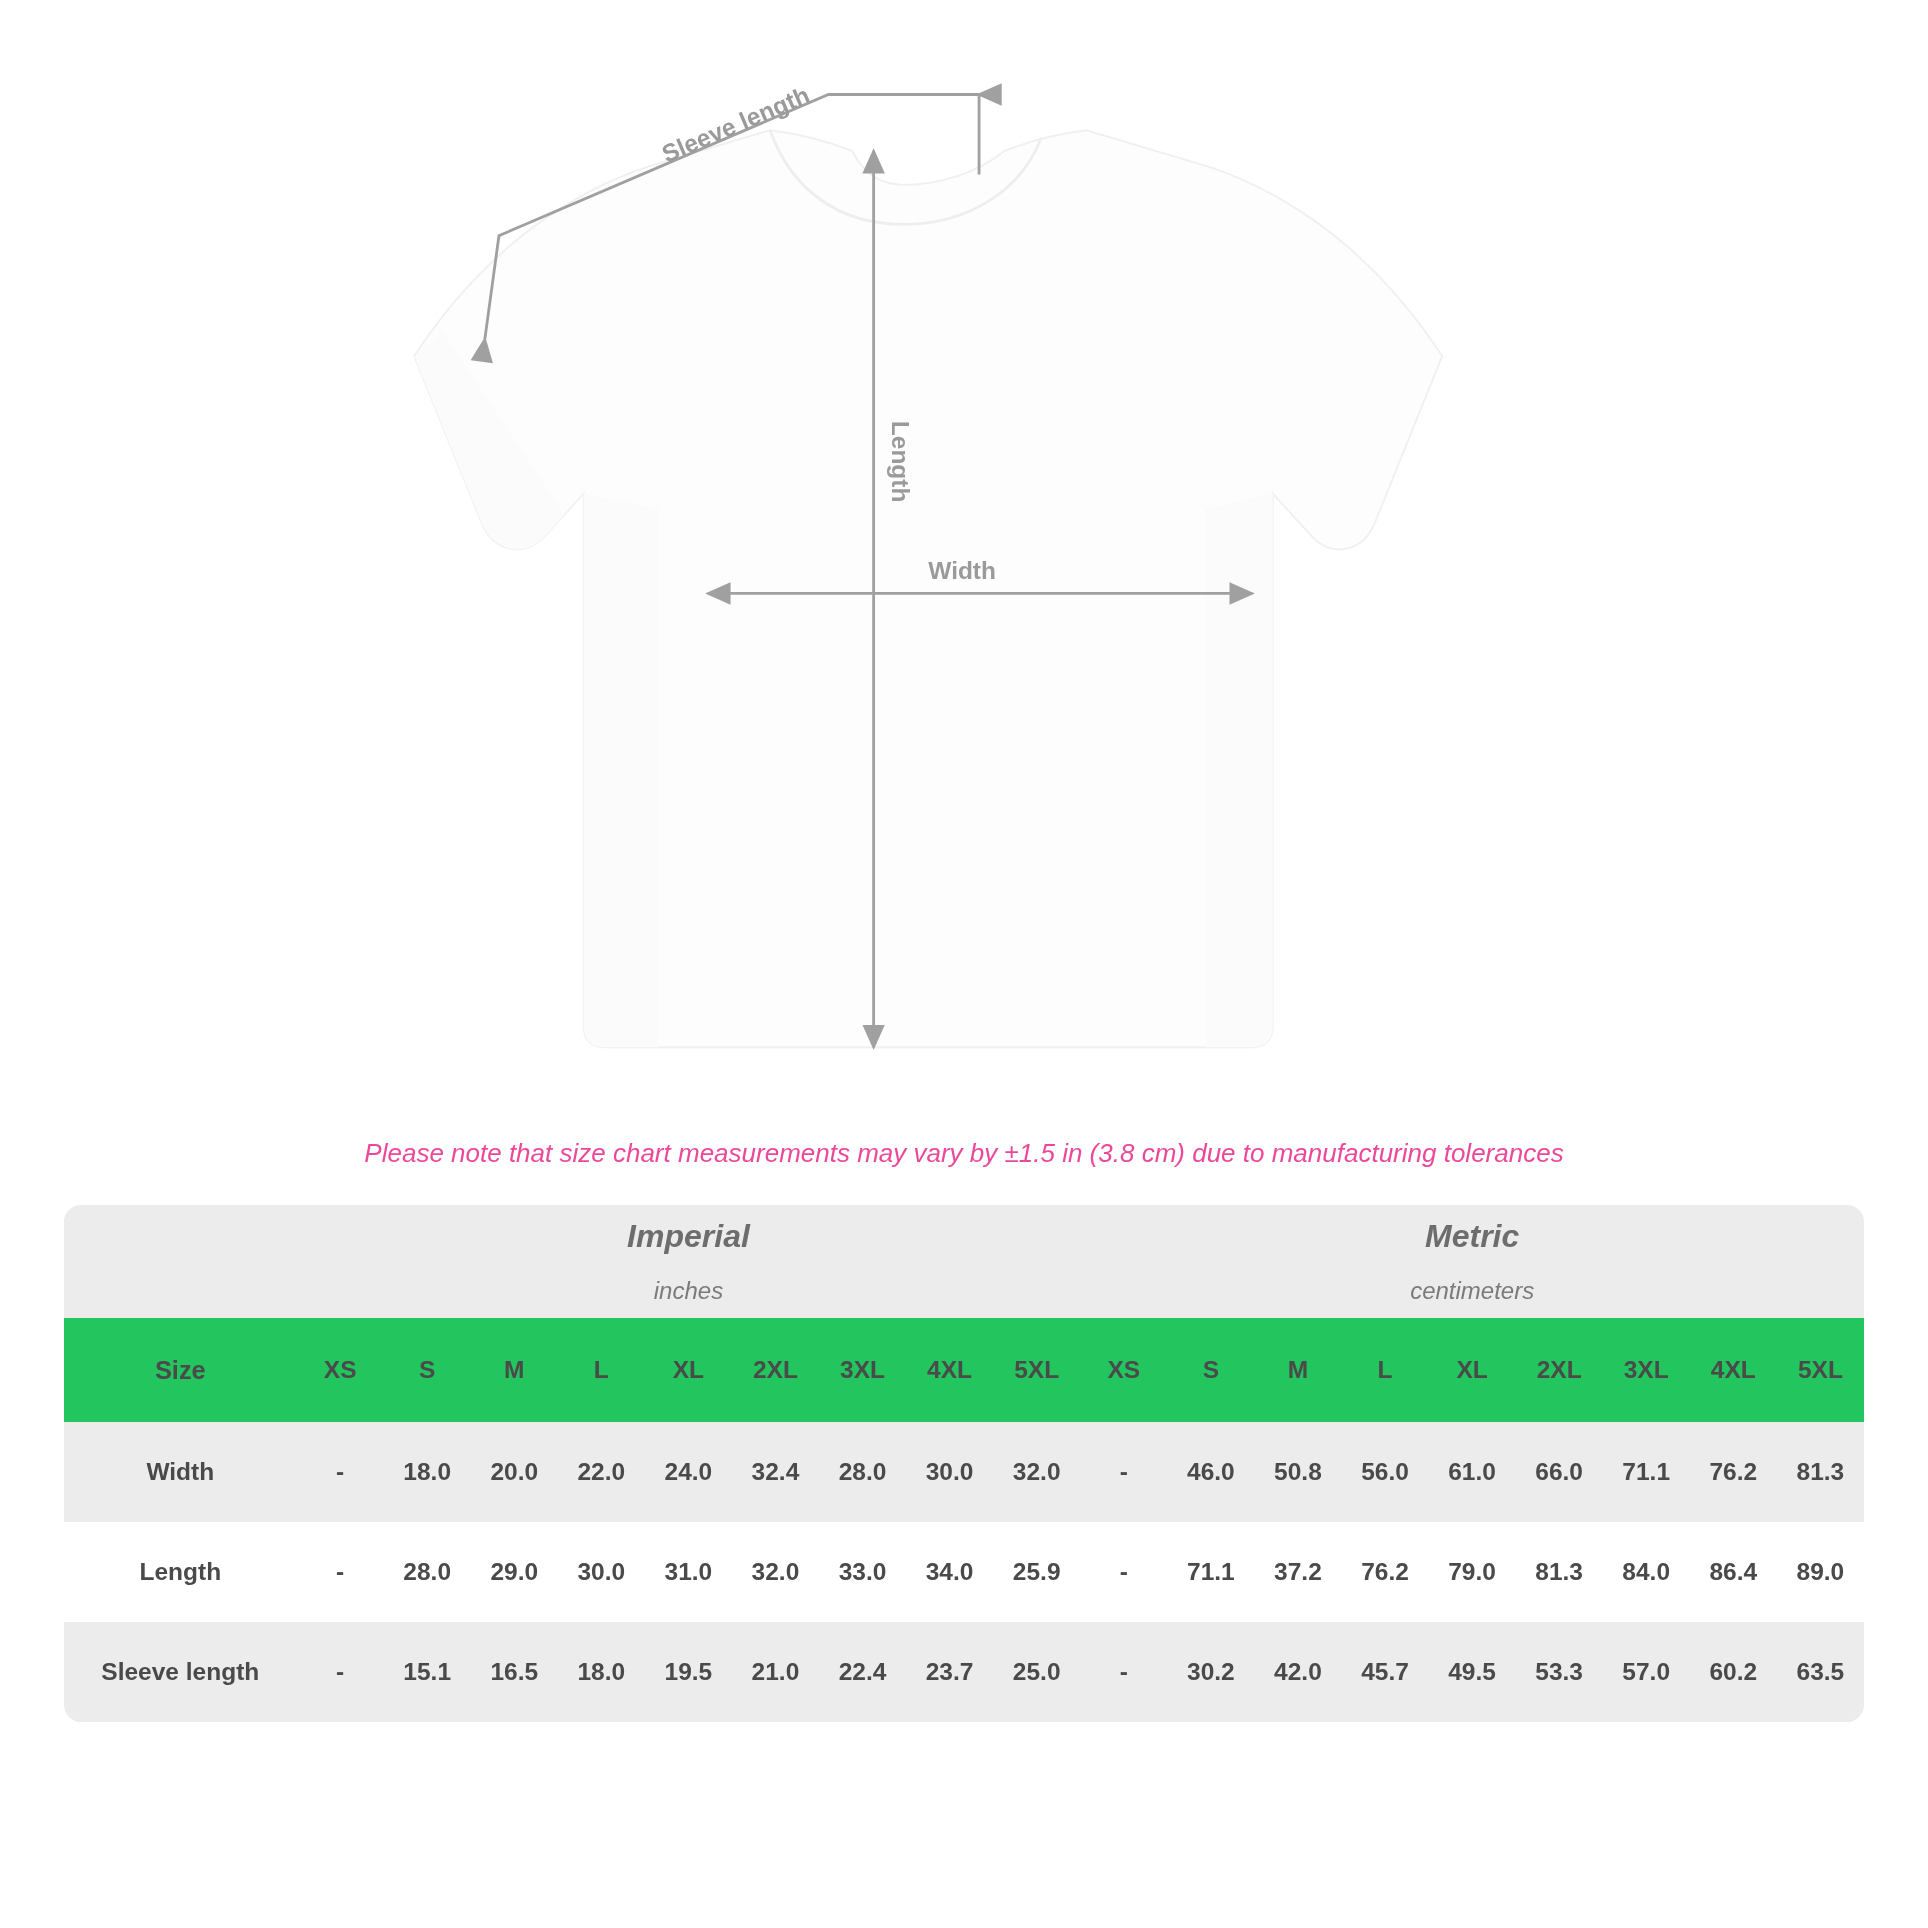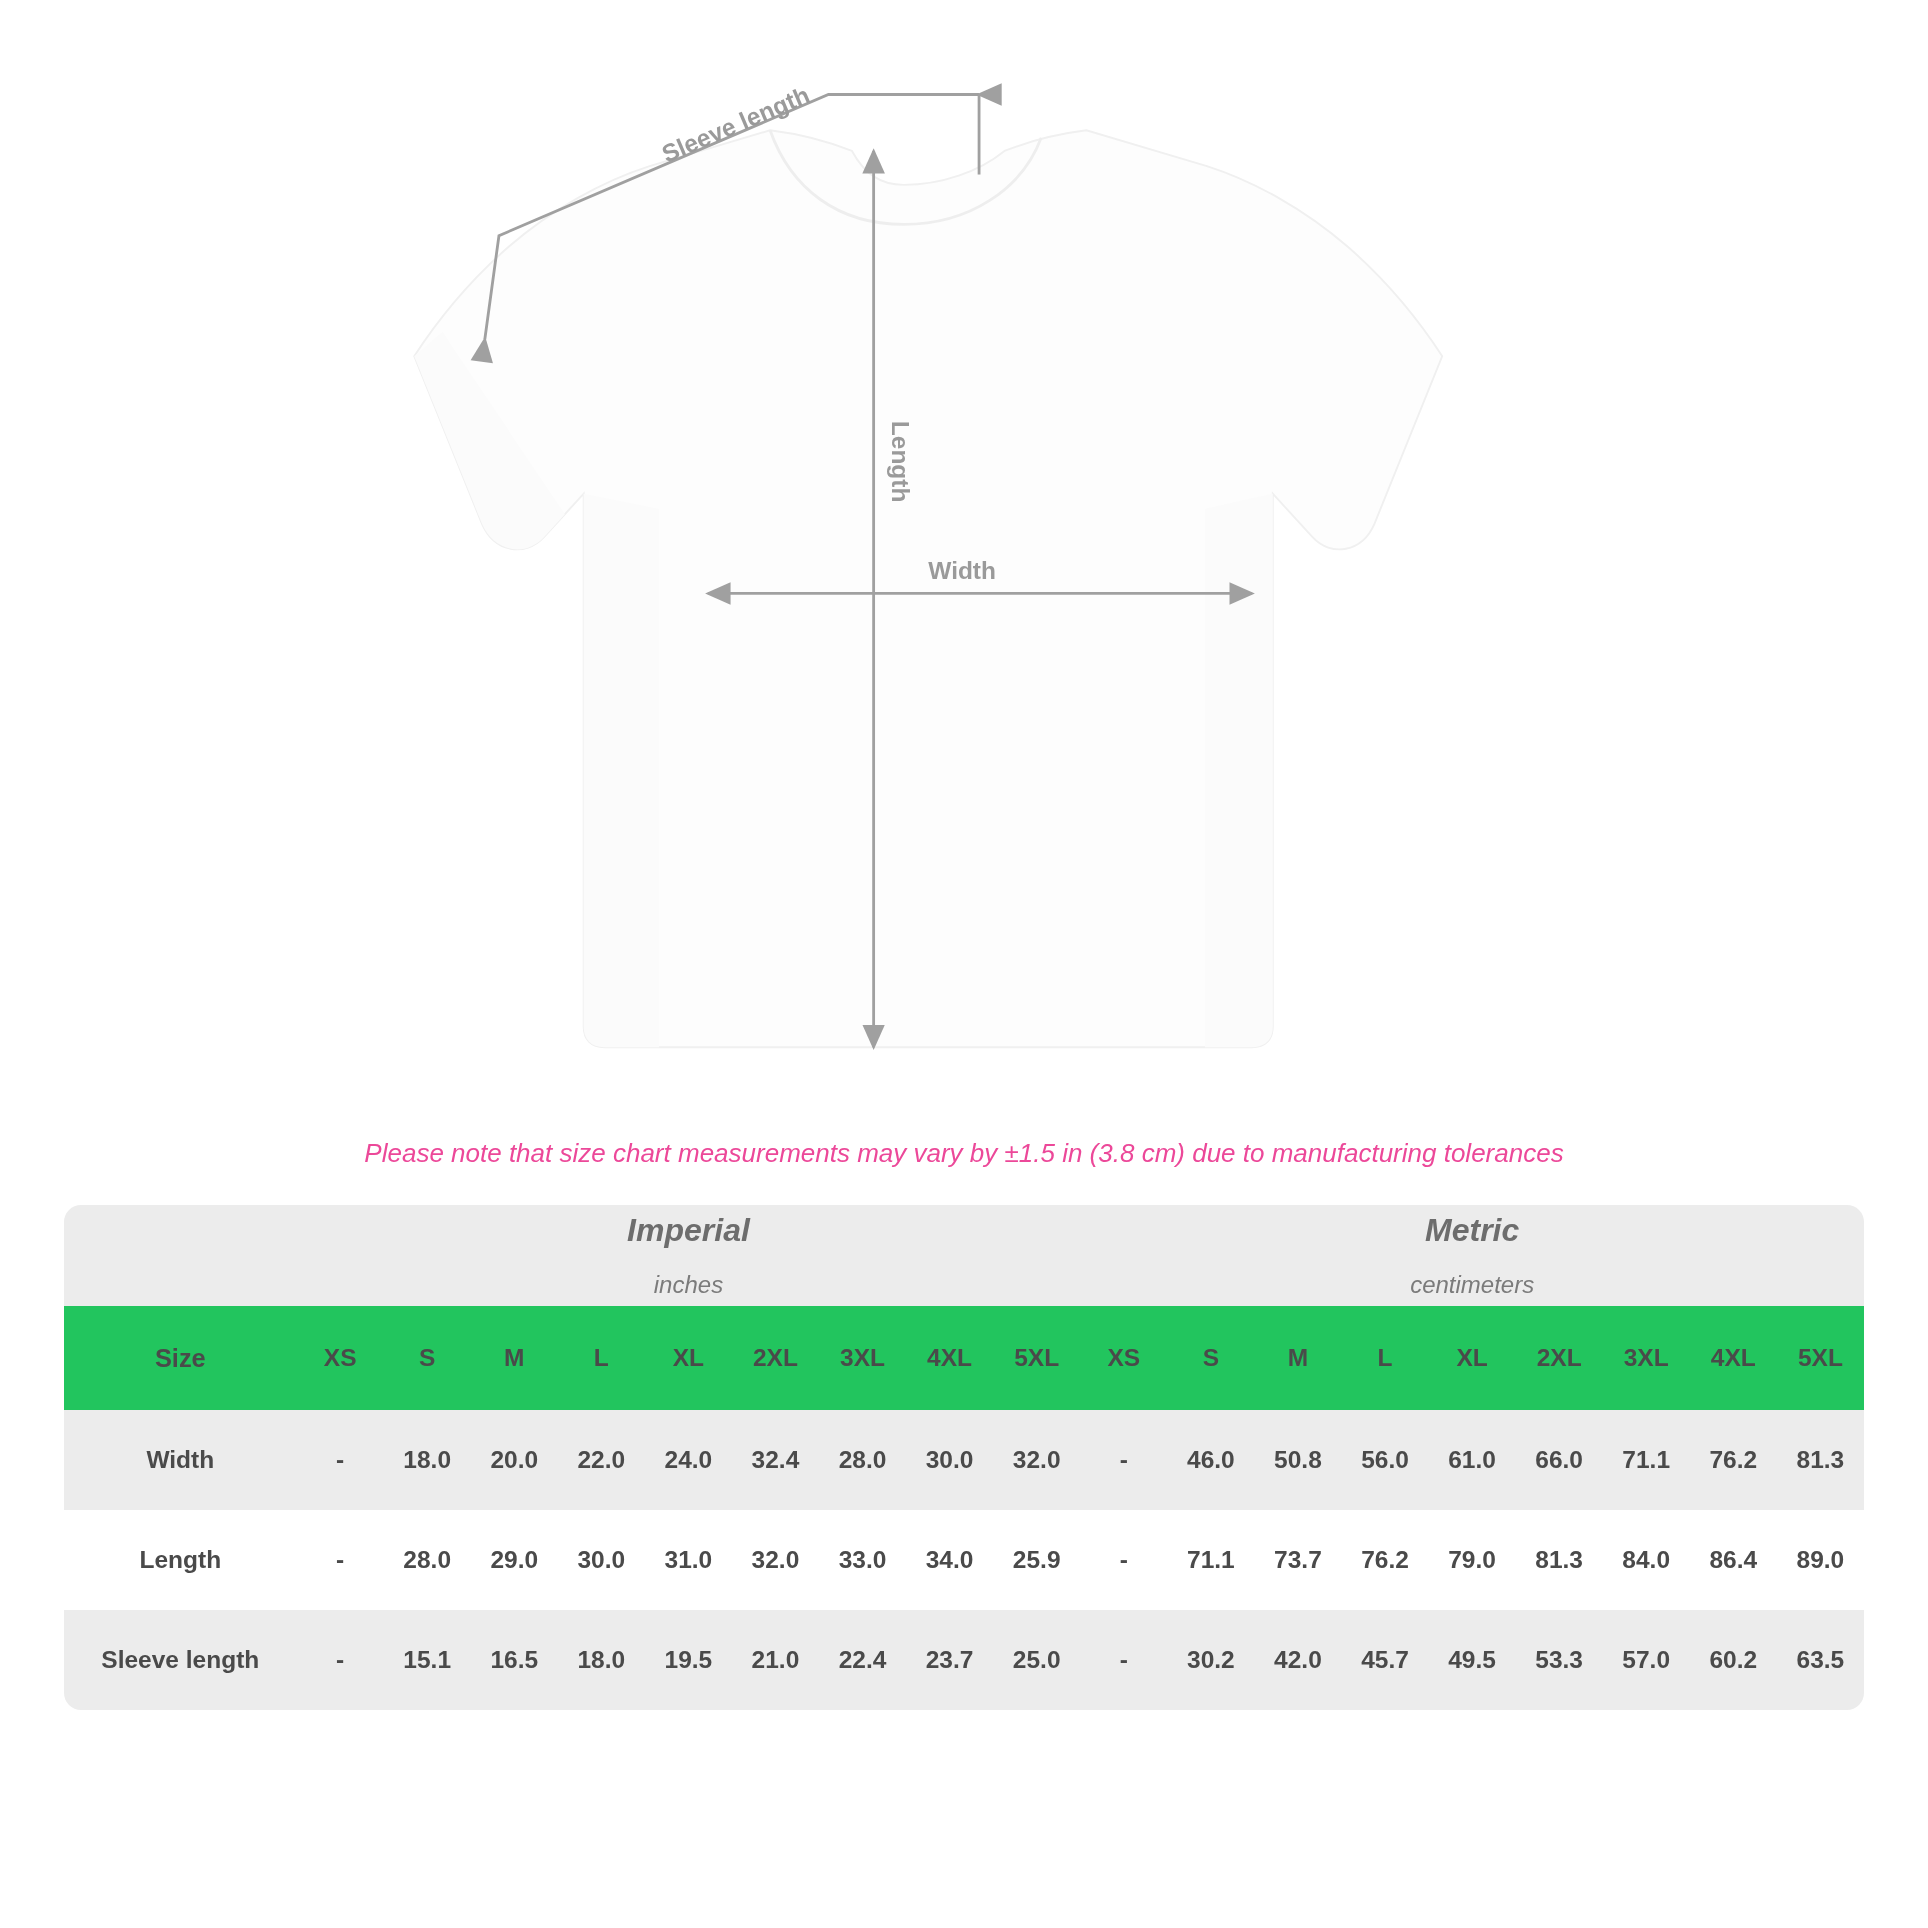--- a/index.html
+++ b/index.html
@@ -64,21 +64,21 @@
   }
   table.size-table td, table.size-table th {
     text-align: center;
     vertical-align: middle;
     font-weight: bold;
     color: #4a4a4a;
     border: none;
   }
   .unit-head td {
     background: #ececec;
-    height: 101px;
+    height: 113px;
     padding: 0;
   }
   .unit-name {
     font-size: 32px;
     font-style: italic;
     font-weight: bold;
     color: #6d6d6d;
   }
   .unit-sub {
     font-size: 24px;
@@ -265,21 +265,21 @@
           <td>28.0</td>
           <td>29.0</td>
           <td>30.0</td>
           <td>31.0</td>
           <td>32.0</td>
           <td>33.0</td>
           <td>34.0</td>
           <td>25.9</td>
           <td>-</td>
           <td>71.1</td>
-          <td>73.7</td>
+          <td>37.2</td>
           <td>76.2</td>
           <td>79.0</td>
           <td>81.3</td>
           <td>84.0</td>
           <td>86.4</td>
           <td>89.0</td>
         </tr>
 
         <tr class="data-row shaded">
           <td class="rowlabel">Sleeve length</td>

